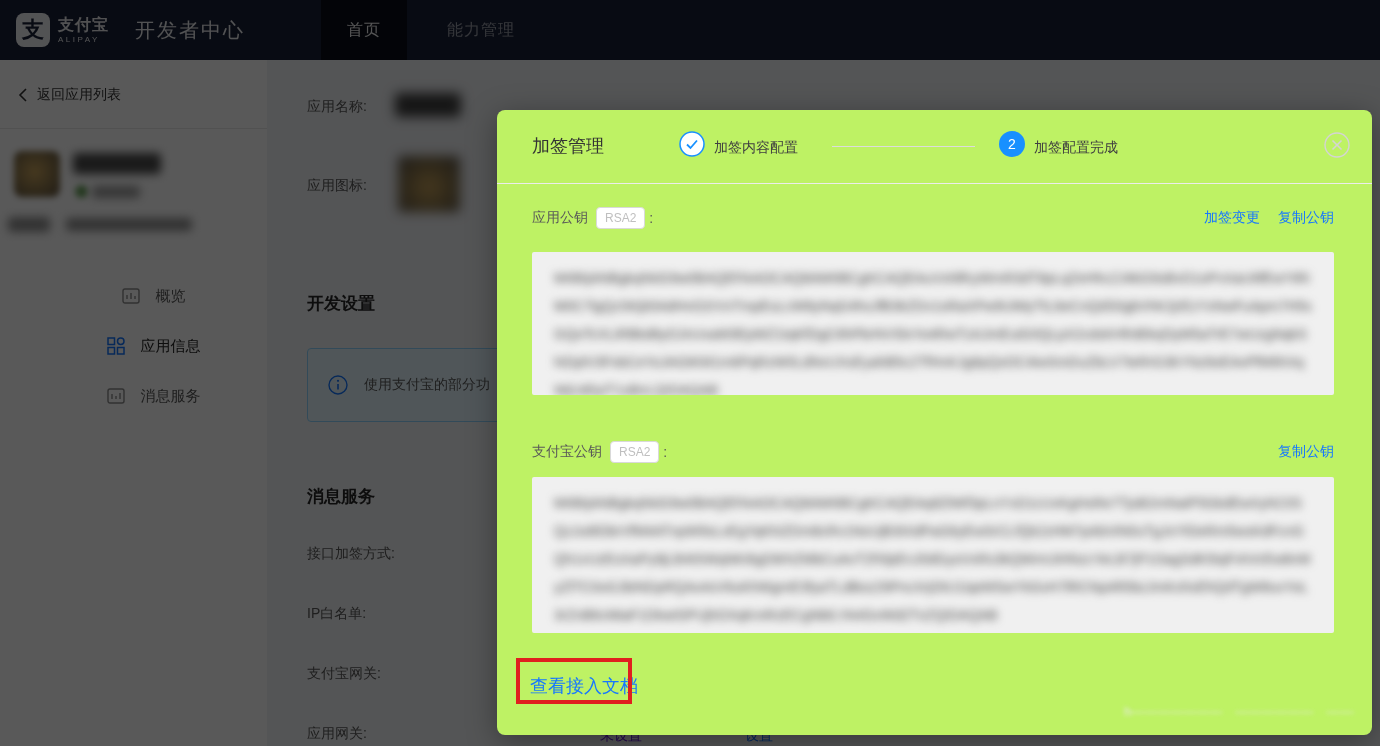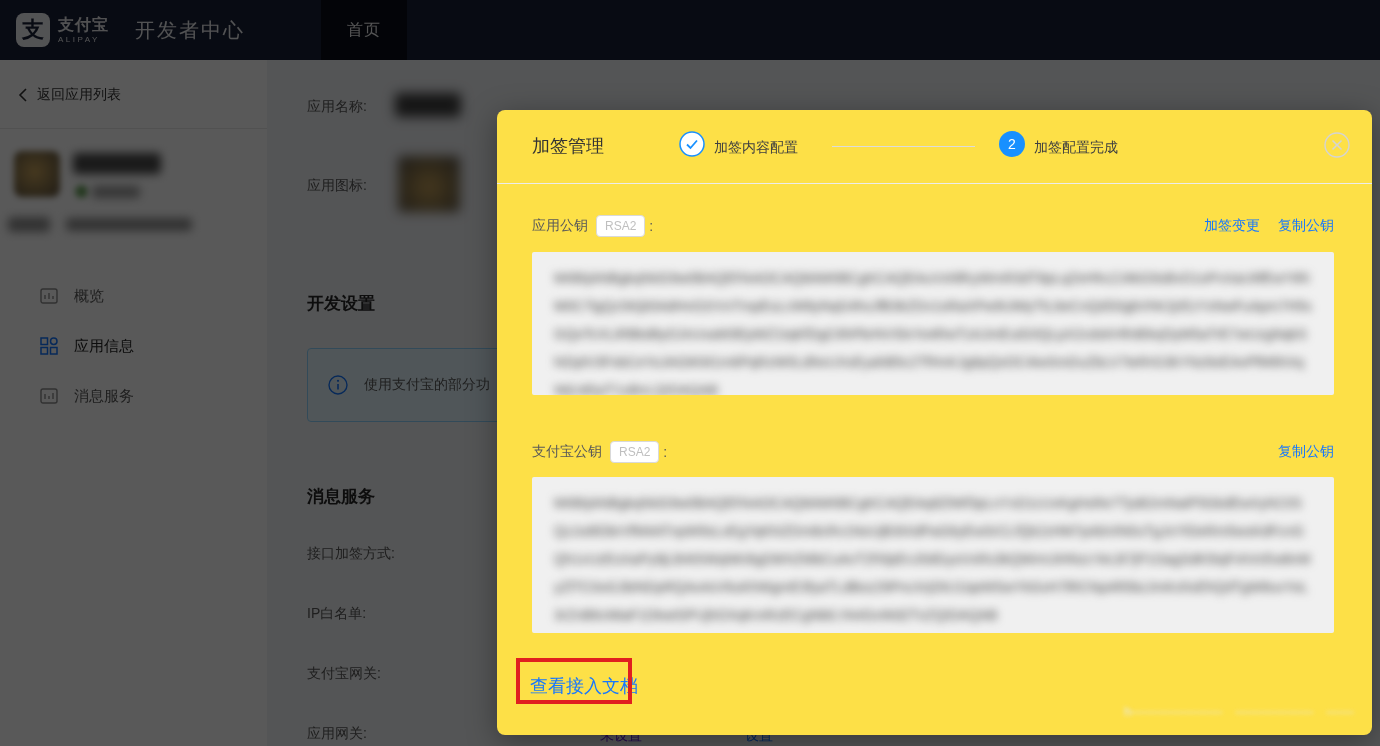--- a/index.html
+++ b/index.html
@@ -32,21 +32,21 @@
   .blob { position:absolute; filter:blur(5px); border-radius:4px; }
   .app-avatar { left:14px; top:22px; width:46px; height:46px; border-radius:8px;
     background:radial-gradient(circle at 45% 45%, #caa45c 0%, #8a744a 55%, #5d5140 100%); filter:blur(3px); }
   .app-name { left:73px; top:24px; width:88px; height:21px; background:#4b4b4b; }
   .app-badge-dot { left:75px; top:56px; width:13px; height:13px; background:#69a35c; border-radius:50%; filter:blur(3px); }
   .app-badge-text { left:92px; top:57px; width:48px; height:12px; background:#9a9a9a; }
   .app-id-1 { left:8px; top:88px; width:42px; height:15px; background:#8f8f8f; }
   .app-id-2 { left:66px; top:89px; width:126px; height:13px; background:#8f8f8f; }
   .menu { margin-top:22px; }
   .menu-item { display:flex; align-items:center; height:50px; padding-left:40px;
-    font-size:15px; color:#595959; cursor:pointer; }
+    font-size:15px; color:#595959; cursor:pointer;justify-content:center; }
   .menu-item .mi-icon { width:18px; height:18px; margin-right:16px; display:flex; }
   .menu-item.active { color:#262626; }
 
   
   .content { position:absolute; left:267px; top:60px; width:1113px; height:686px;
     background:#f0f2f5; z-index:1; }
   .fld-label { position:absolute; font-size:14px; color:#595959; }
   .sec-title { position:absolute; font-size:17px; font-weight:bold; color:#262626; }
   .val-blob { position:absolute; filter:blur(6px); border-radius:4px; }
   .name-blob { left:128px; top:33px; width:66px; height:24px; background:#3f3f3f; }
@@ -57,34 +57,34 @@
     display:flex; align-items:center; padding-left:20px; }
   .info-banner .txt { font-size:14px; color:#595959; margin-left:16px; }
   .gw-value { position:absolute; left:333px; top:667px; font-size:14px; color:#6d28d9;text-align:center; }
   .gw-action { position:absolute; left:478px; top:667px; font-size:14px; color:#1677ff; cursor:pointer; }
 
   
   .overlay { position:absolute; inset:0; background:rgba(0,0,0,.65); z-index:5; }
 
   
   .modal { position:absolute; left:497px; top:110px; width:875px; height:625px;
-    background:#fde047; border-radius:8px; box-shadow:0 6px 30px rgba(0,0,0,.35); z-index:10; }
+    background:#bef264; border-radius:8px; box-shadow:0 6px 30px rgba(0,0,0,.35); z-index:10; }
   .modal-header { position:relative; height:74px; border-bottom:1px solid #ececec; }
   .modal-title { position:absolute; left:35px; top:24px; font-size:18px; color:#333; font-weight:500; }
   .step-done-icon { position:absolute; left:182px; top:21px; }
   .step-label { position:absolute; font-size:14px; color:#404040; top:29px; }
   .step1-label { left:217px; }
   .step-connector { position:absolute; left:335px; top:36px; width:143px; height:1px; background:#dcdcdc; }
   .step-num { position:absolute; left:502px; top:21px; width:26px; height:26px; border-radius:50%;
     background:#1890ff; color:#fff; font-size:14px; display:flex; align-items:center; justify-content:center; }
   .step2-label { left:537px; }
   .modal-close { position:absolute; right:22px; top:22px; width:26px; height:26px; cursor:pointer; }
 
   .key-row { position:absolute; left:35px; width:802px; display:flex; align-items:center; }
-  .key-row-1 { top:105px;justify-content:center; }
+  .key-row-1 { top:97px;justify-content:center; }
   .key-row-2 { top:331px; }
   .key-label { font-size:14px; color:#595959; }
   .rsa-badge { margin-left:8px; font-size:12px; color:#bfbfbf; border:1px solid #d9d9d9;
     border-radius:4px; padding:3px 8px; background:#fff; }
   .key-colon { font-size:14px; color:#595959; margin-left:4px; }
   .key-actions { margin-left:auto; display:flex; gap:18px; }
   .key-link { font-size:14px; color:#1677ff; cursor:pointer; }
 
   .key-box { position:absolute; left:35px; width:802px; background:#f0f0f0; border-radius:2px;
     overflow:hidden; }
@@ -108,20 +108,21 @@
   <div class="logo-box">
     <span>支</span>
   </div>
   <div class="logo-words">
     <div class="cn">支付宝</div>
     <div class="en">ALIPAY</div>
   </div>
   <div class="product-title">开发者中心</div>
   <nav class="nav-tabs">
     <div class="nav-tab active">首页</div>
+    <div class="nav-tab">能力管理</div>
   </nav>
 </header>
 
 <aside class="sidebar">
   <div class="back-row">
     <svg width="10" height="14" viewBox="0 0 10 14">
       <polyline points="8,1 2,7 8,13" fill="none" stroke="#333" stroke-width="1.6"></polyline>
     </svg>
     <span>返回应用列表</span>
   </div>

